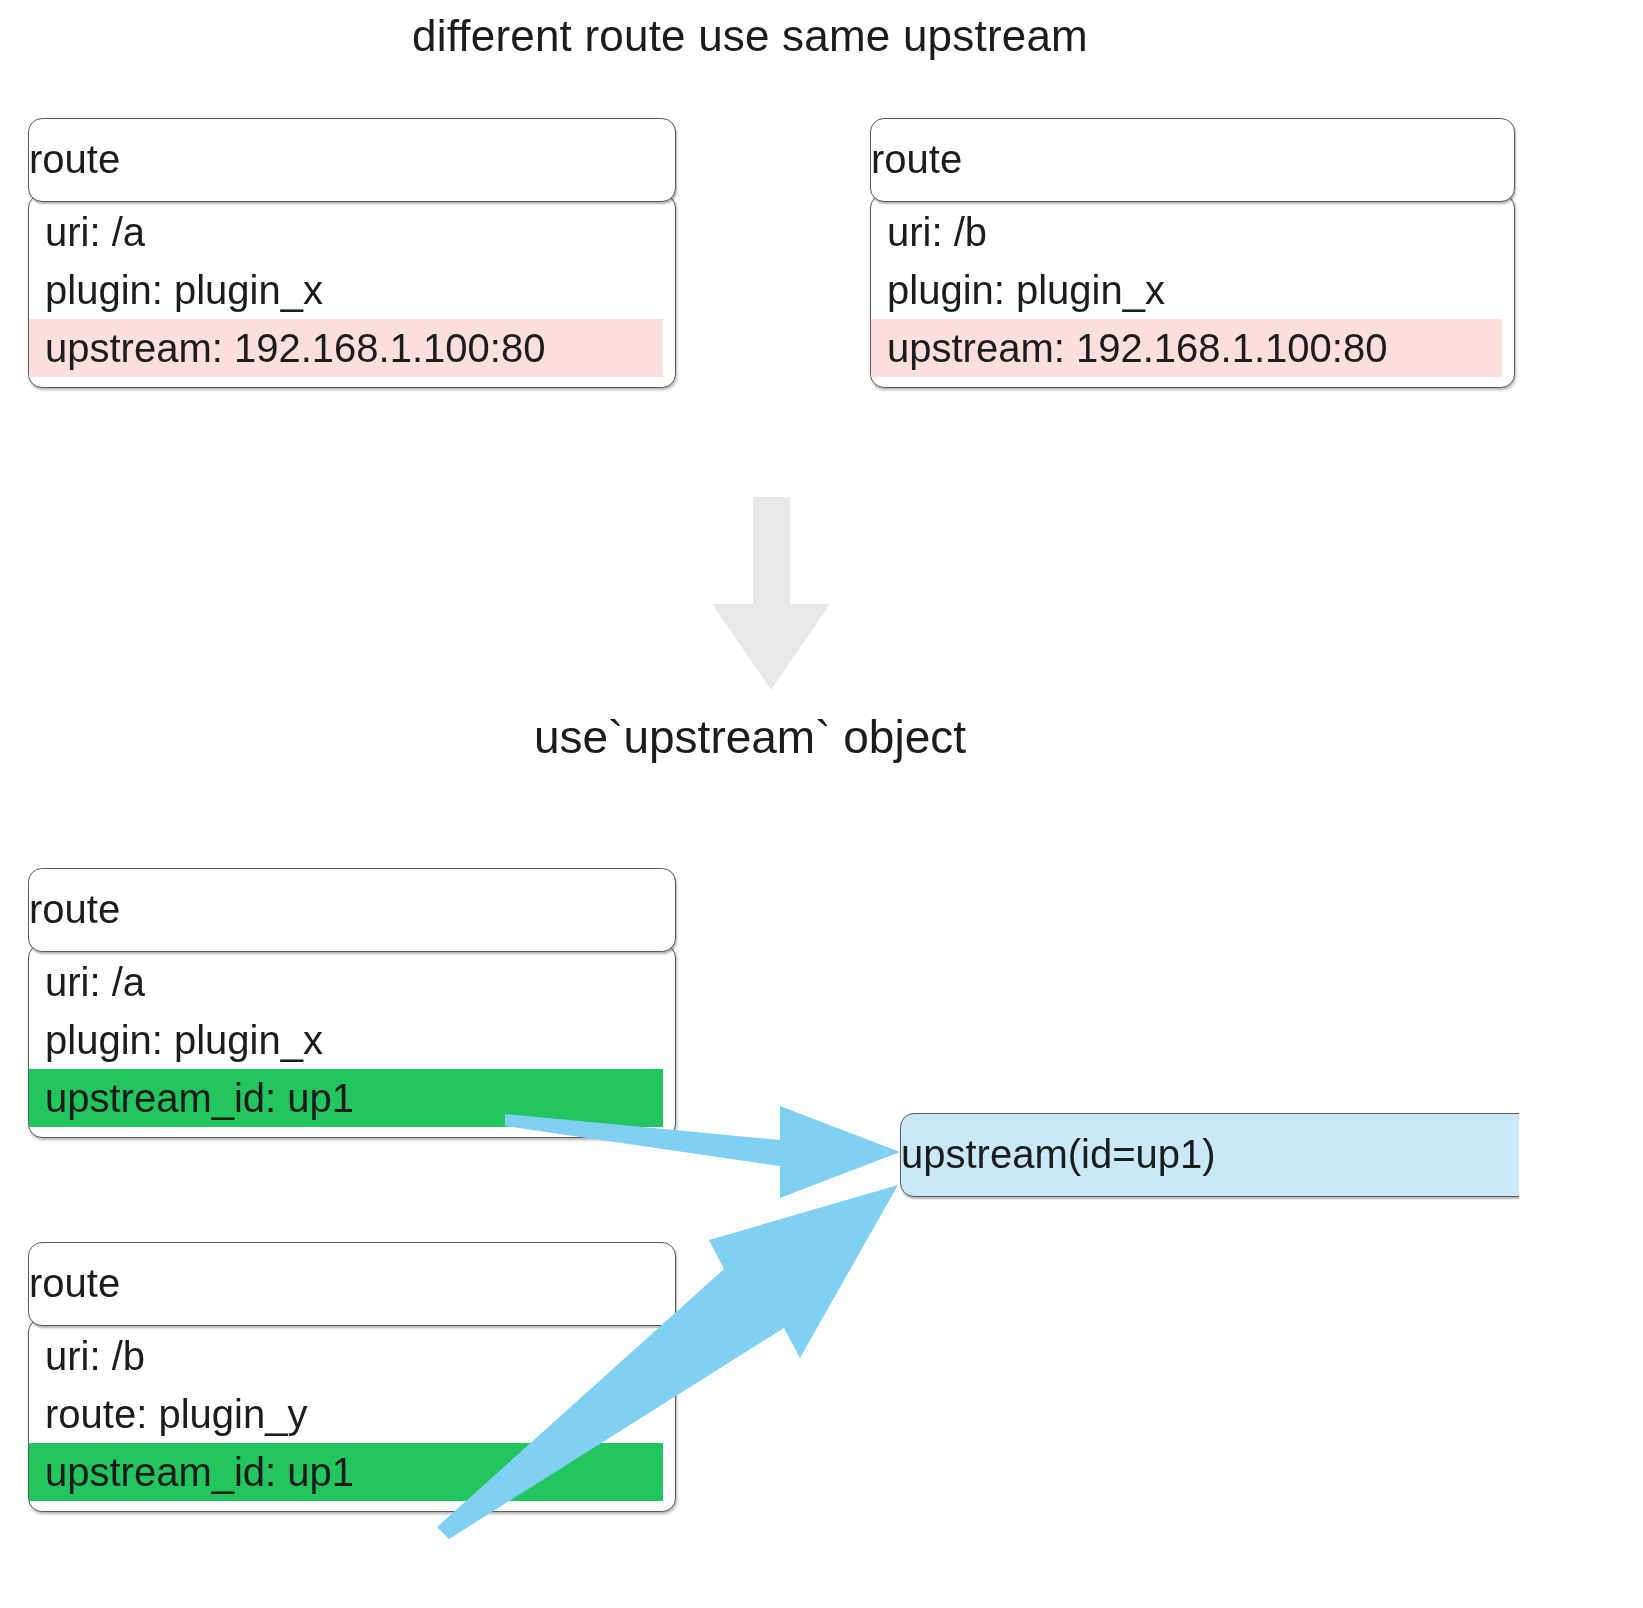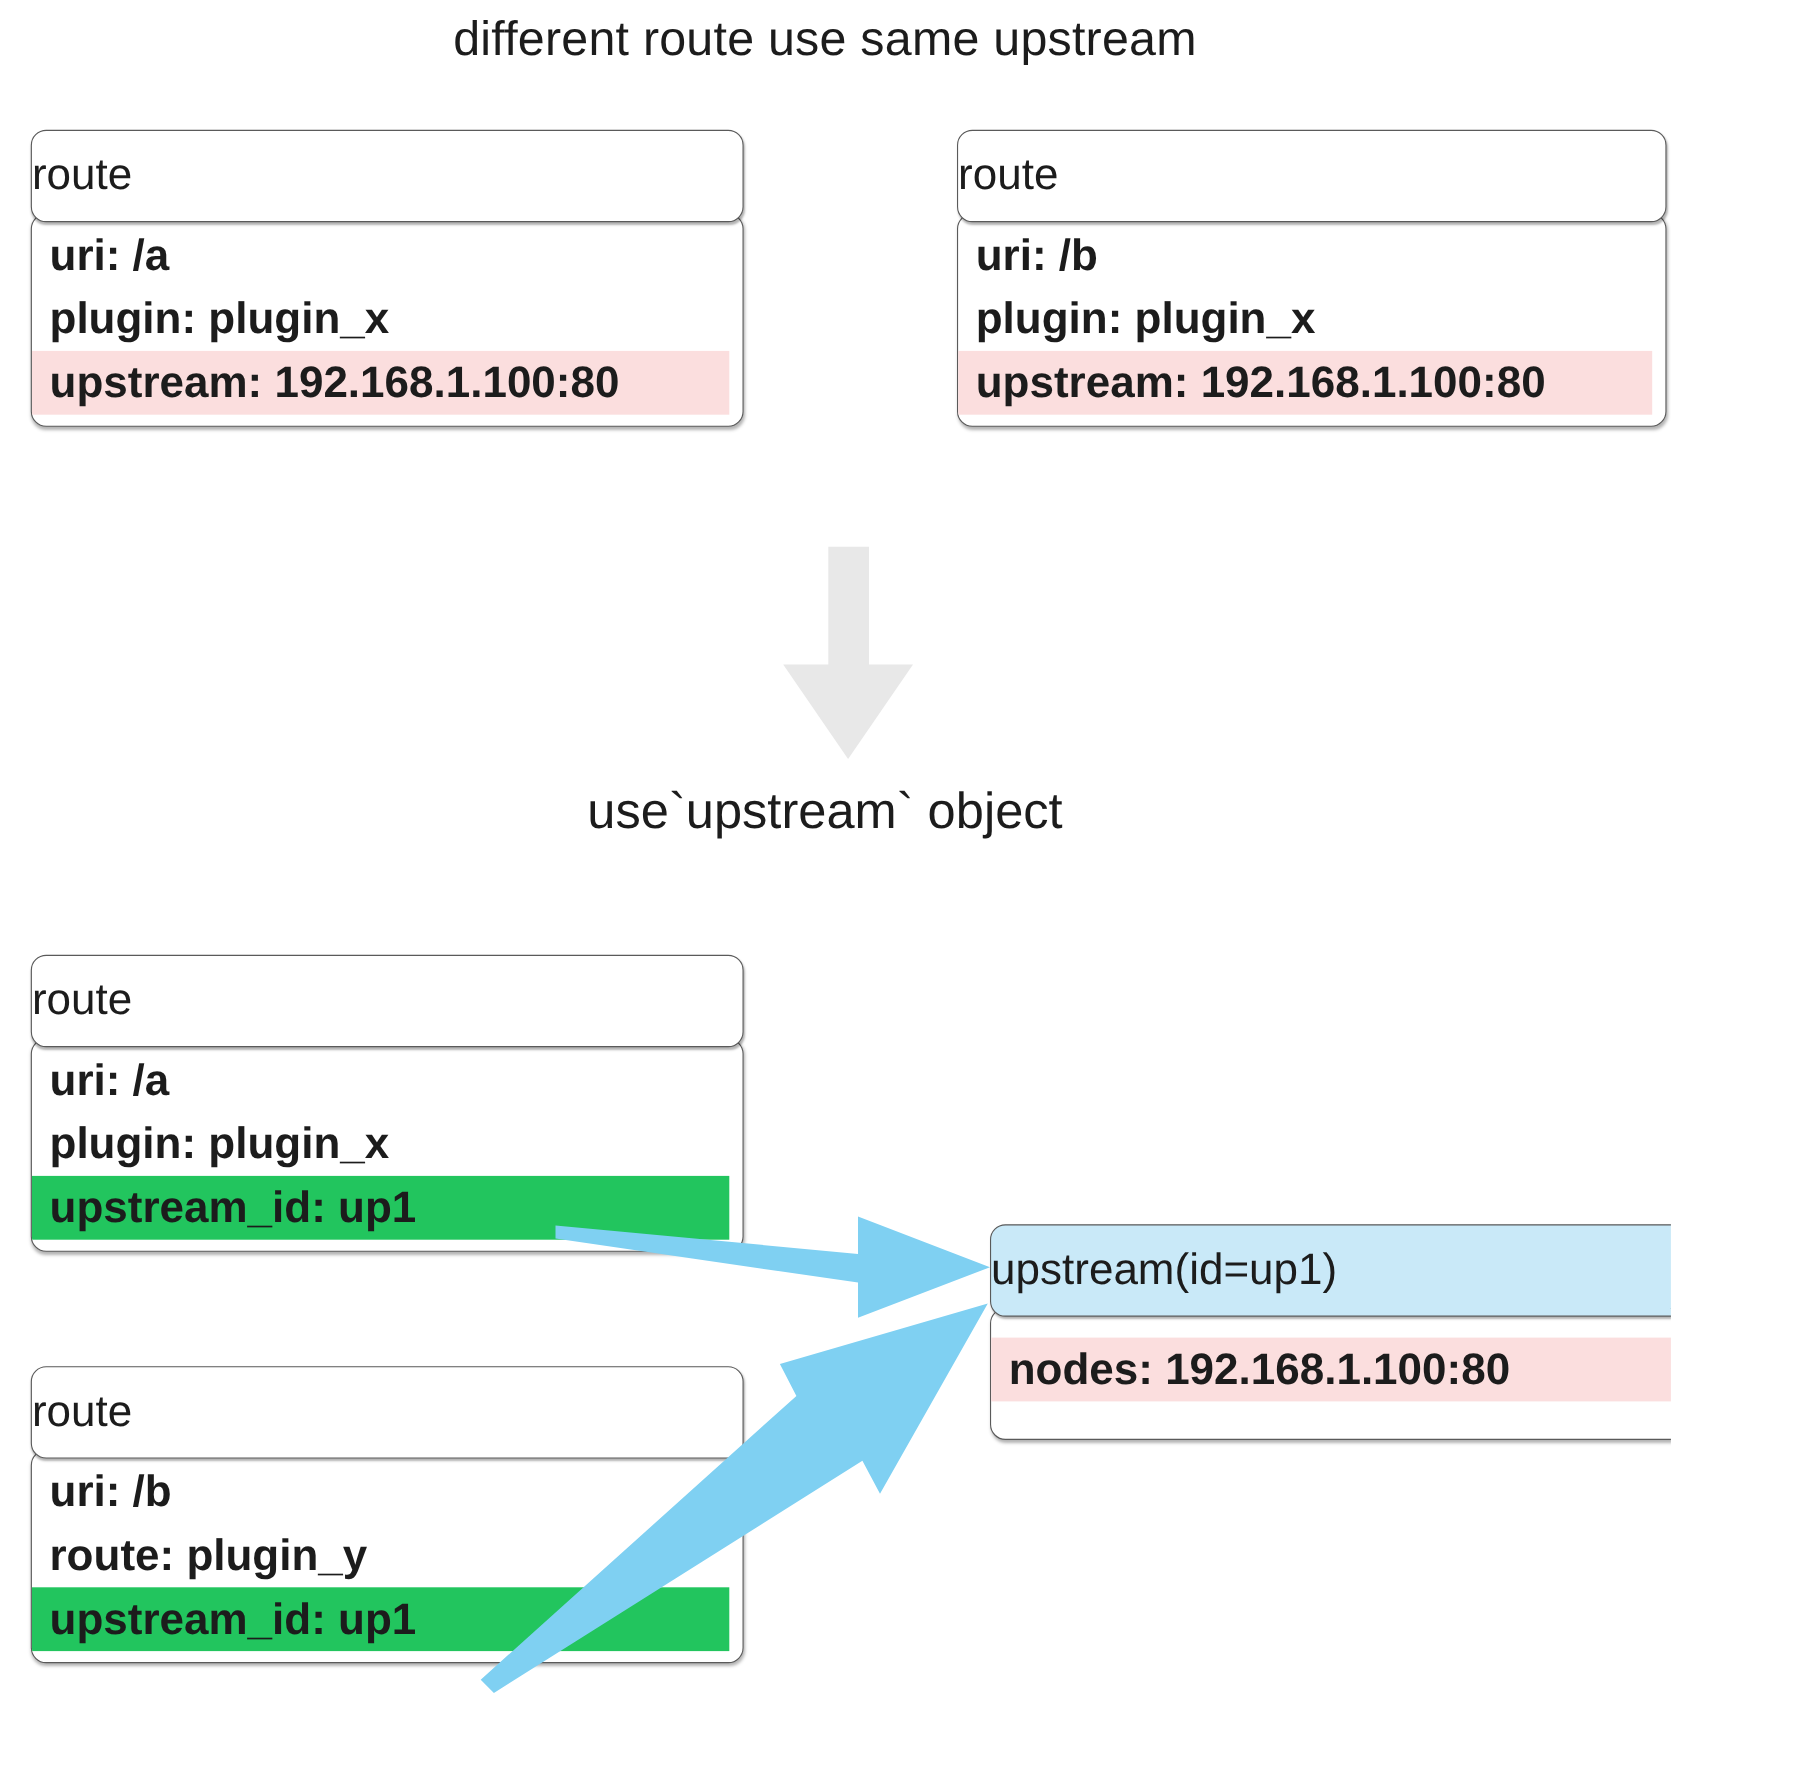--- a/index.html
+++ b/index.html
@@ -71,21 +71,20 @@
     box-sizing: border-box;
     border: 1.6px solid #5a5a5a;
     border-radius: 14px;
     background: #ffffff;
     margin-top: -8px;
     padding: 8px 12px 10px 0;
     box-shadow: 1px 2px 3px rgba(0,0,0,0.30);
     overflow: hidden;
     position: relative;
     z-index: 1;
-    font-weight: bold;
   }
   .entity-row {
     font-size: 40px;
     line-height: 58px;
     padding: 0 0 0 16px;
     white-space: nowrap;
     color: #1c1c1c;
   }
   .entity-row.pink {
     background: #fbdede;
@@ -153,23 +152,20 @@
     <div class="entity-head">route</div>
     <div class="entity-body">
       <div class="entity-row">uri: /b</div>
       <div class="entity-row">route: plugin_y</div>
       <div class="entity-row blue">upstream_id: up1</div>
     </div>
   </div>
 
   <div class="entity" id="upstream-box">
     <div class="entity-head tinted-blue">upstream(id=up1)</div>
-    <div class="entity-body">
-      <div class="entity-row pink">nodes: 192.168.1.100:80</div>
-    </div>
   </div>
 
   <svg id="arrows" viewBox="0 0 1643 1608">
 
     <polygon points="753,497 790,497 790,604 830,604 771,690 712,604 753,604" fill="#e8e8e8"></polygon>
 
     <polygon points="505,1114 780,1140 780,1106 900,1152 780,1198 780,1166 505,1126" fill="#7fd0f2"></polygon>
 
     <polygon points="437,1527 724,1269 709,1240 898,1185 800,1358 784,1328 449,1539" fill="#7fd0f2"></polygon>
   </svg>

